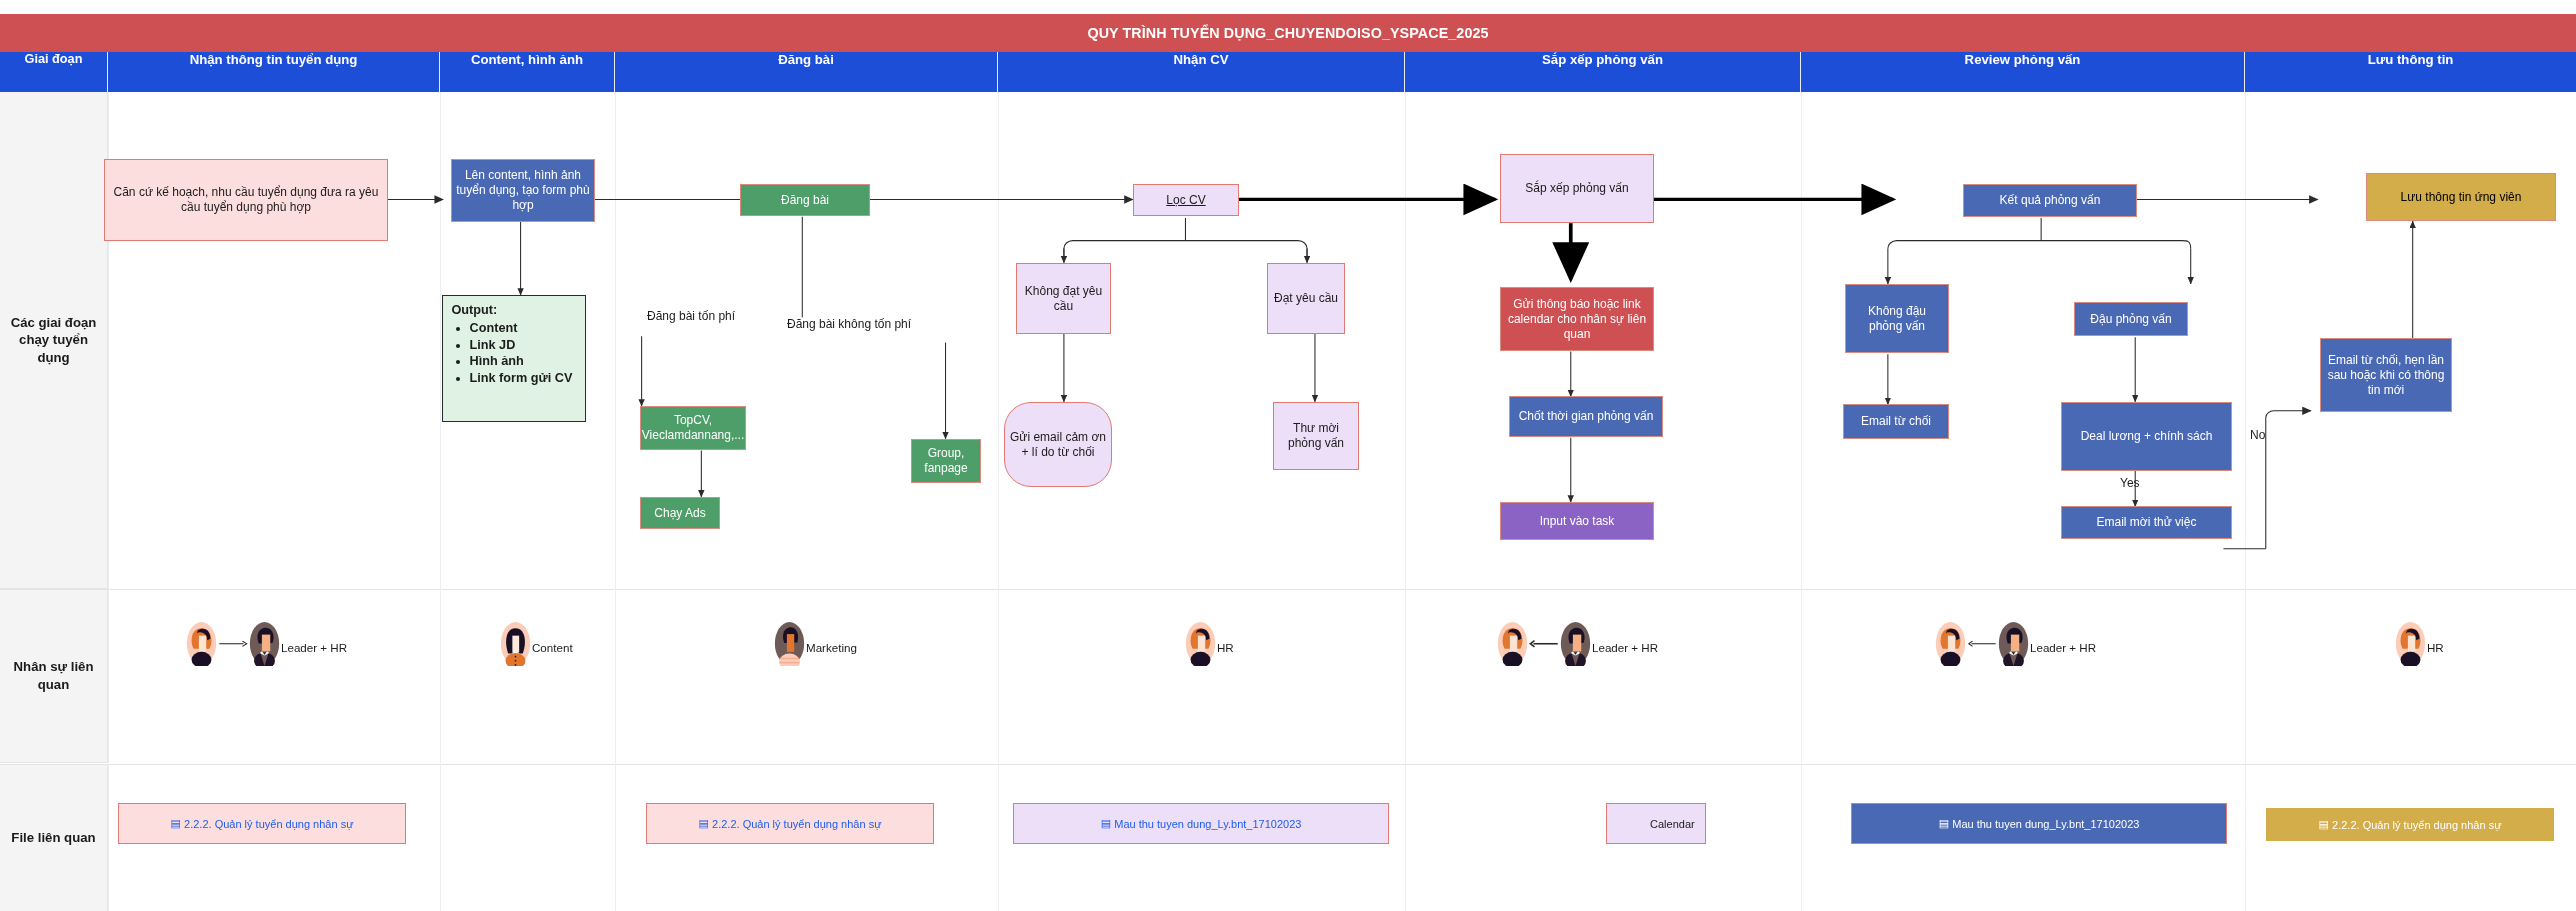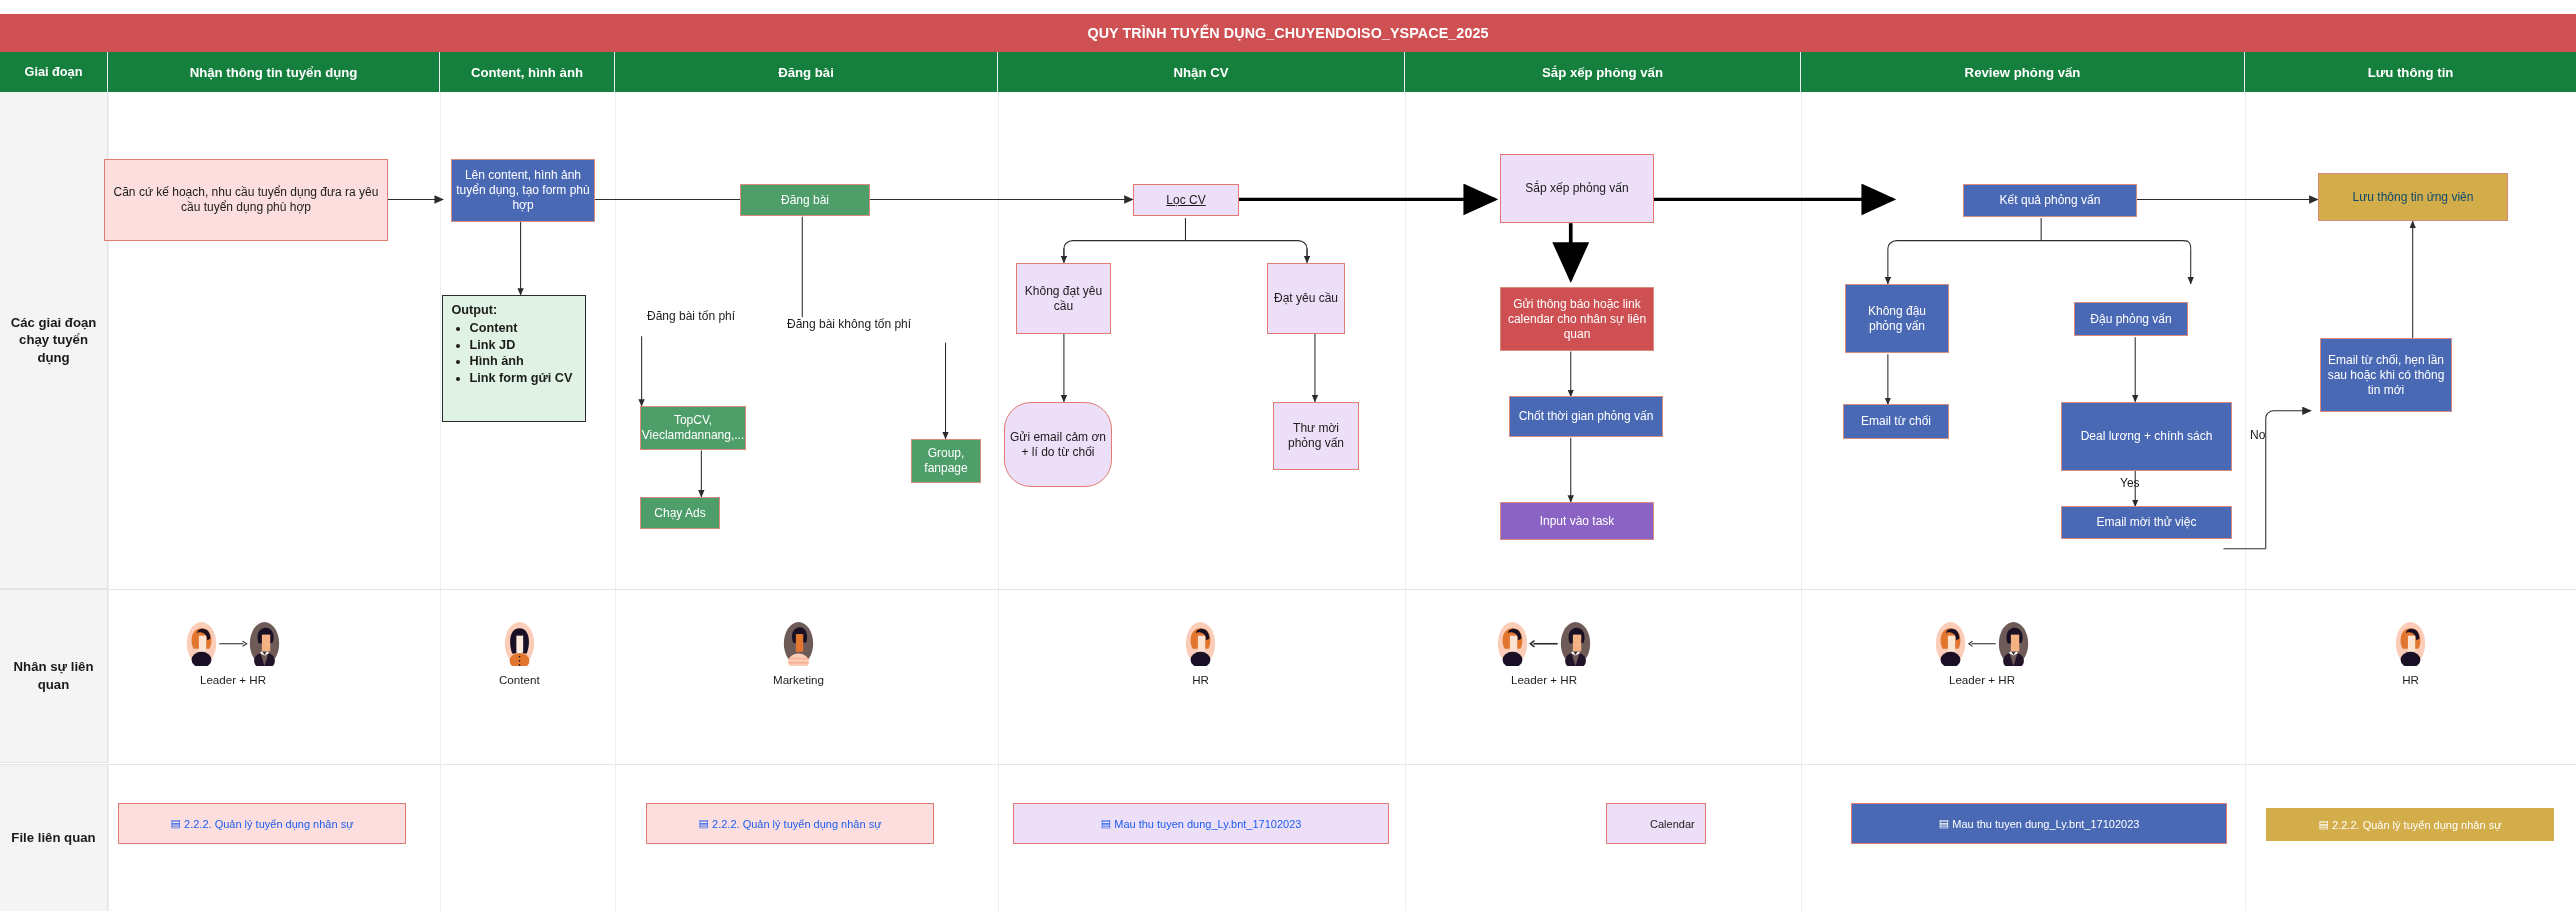--- a/index.html
+++ b/index.html
@@ -5,22 +5,22 @@
   html,body{margin:0;padding:0;background:#ffffff;}
   body{font-family:"Liberation Sans",sans-serif;}
   #page{position:relative;width:2576px;height:912px;background:#fff;overflow:hidden;}
 
   
   .title-bar{position:absolute;left:0;top:13.7px;width:2576px;height:39px;background:#cf5052;
     display:flex;align-items:center;justify-content:center;}
   .title-bar span{color:#fff;font-weight:bold;font-size:14.3px;letter-spacing:0.1px;}
 
   .hdr-row{position:absolute;left:0;top:52px;height:40px;}
-  .hdr-cell{position:absolute;top:0;height:40px;background:#15803d;
-    display:flex;align-items:center;justify-content:center;
+  .hdr-cell{position:absolute;top:0;height:40px;background:#1d4ed8;
+    display:flex;justify-content:center;
     border-right:0.5px solid #e8eef0;box-sizing:border-box;}
   .hdr-cell span{color:#fff;font-weight:bold;font-size:13.2px;text-align:center;}
   .hdr-cell.first span{font-size:12.7px;}
 
   .rowlabel{position:absolute;left:0;width:108px;background:#f4f4f4;
     border-right:0.5px solid #e4e4e4;border-bottom:0.5px solid #e4e4e4;box-sizing:border-box;
     display:flex;align-items:center;justify-content:center;text-align:center;}
   .rowlabel span{font-weight:bold;font-size:13.2px;color:#1b1b1b;line-height:1.3;padding:0 4.2px;}
 
   .vsep{position:absolute;width:0.5px;background:#eceff1;}
@@ -29,41 +29,41 @@
   
   .box{position:absolute;box-sizing:border-box;display:flex;align-items:center;
     justify-content:center;text-align:center;line-height:1.25;padding:2.1px 3.7px;
     font-size:12px;}
   .b-pink{background:#fbdedd;border:0.5px solid #e07a72;color:#1c1c1c;}
   .b-blue{background:#4a69b5;border:0.5px solid #d98b7e;color:#fff;margin-left:9px;}
   .b-green{background:#4e9e6a;border:0.5px solid #d98b7e;color:#fff;}
   .b-lav{background:#eddff7;border:0.5px solid #e07a72;color:#1c1c1c;}
   .b-red{background:#cf5052;border:0.5px solid #d98b7e;color:#fff;}
   .b-purple{background:#8a63c4;border:0.5px solid #d98b7e;color:#fff;}
-  .b-gold{background:#d3ad4a;border:0.5px solid #d98b7e;color:#0c4a6e;}
+  .b-gold{background:#d3ad4a;border:0.5px solid #d98b7e;color:#000000;margin-left:48px;}
   .b-mint{background:#dff2e3;border:0.5px solid #2b2b2b;color:#1c1c1c;
           display:block;text-align:left;padding:6.9px 8.5px;}
   .b-mint b{font-size:12.7px;display:block;margin-bottom:1.1px;}
   .b-mint ul{margin:0;padding-left:18px;}
   .b-mint li{font-size:12.7px;font-weight:bold;line-height:1.32;}
 
   .edgelabel{position:absolute;font-size:12px;color:#1c1c1c;white-space:nowrap;}
 
   
   .chip{position:absolute;box-sizing:border-box;display:flex;align-items:center;
     justify-content:center;font-size:11px;padding:0 5.3px;}
   .chip .fi{margin-right:3.2px;display:inline-block;}
   .chip.pink{background:#fbdedd;border:0.5px solid #e07a72;color:#1d5df0;}
   .chip.lav{background:#eddff7;border:0.5px solid #e07a72;color:#1d5df0;}
   .chip.lavplain{background:#eddff7;border:0.5px solid #e07a72;color:#1c1c1c;}
   .chip.blue{background:#4a69b5;border:0.5px solid #e07a72;color:#fff;}
   .chip.gold{background:#d3ad4a;border:0;color:#fff;}
 
   
-  .pcell{position:absolute;display:flex;flex-direction:column;align-items:center;}
+  .pcell{position:absolute;display:flex;flex-direction:row;align-items:center;}
   .prow{display:flex;align-items:center;}
   .plabel{font-size:11.6px;color:#1c1c1c;margin-top:7.4px;}
   .av{width:33px;height:45px;}
   .miniarrow{width:30px;height:9.5px;position:relative;}
   .miniarrow svg{display:block;}
 
   svg.wire{position:absolute;left:0;top:0;width:2576px;height:912px;pointer-events:none;}
 </style>
 </head>
 <body>

